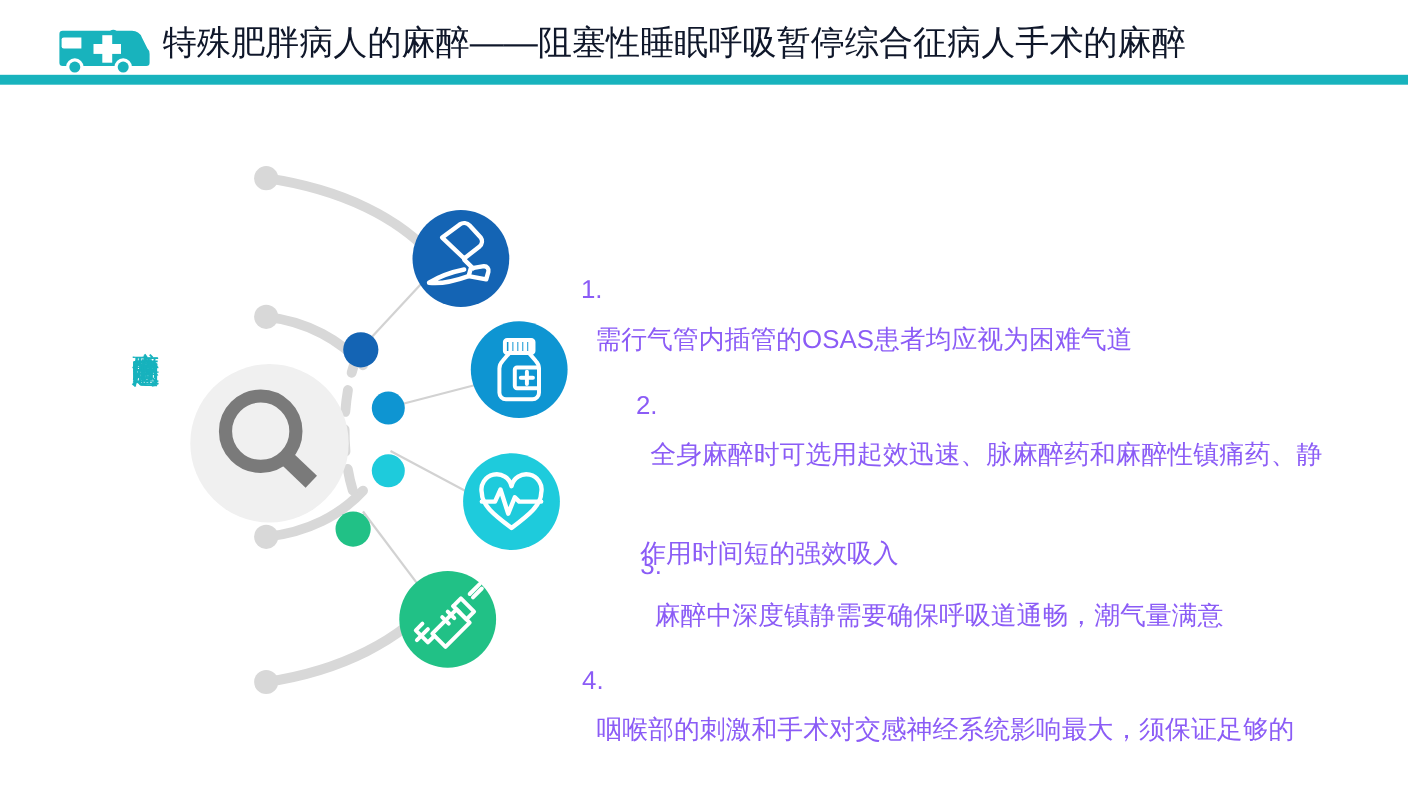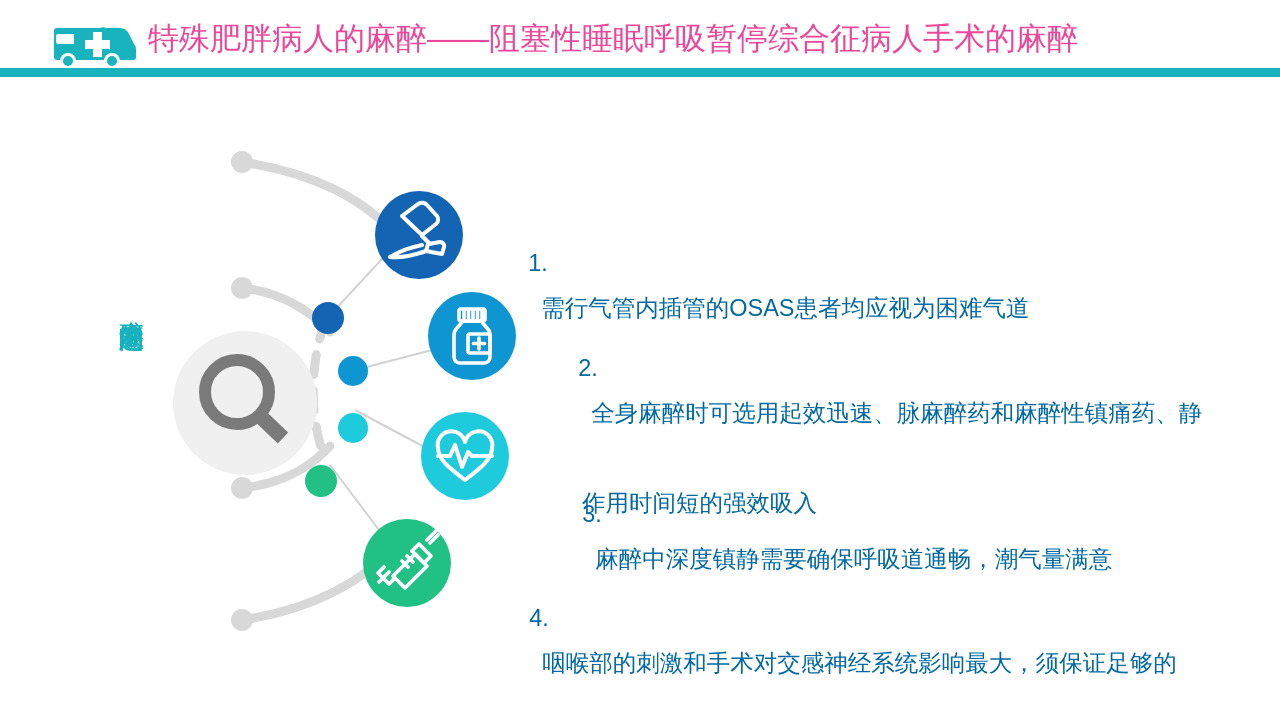--- a/index.html
+++ b/index.html
@@ -37,21 +37,21 @@
     top: 18px;
     width: 108px;
     height: 52px;
   }
   .title {
     position: absolute;
     left: 148px;
     top: 17px;
     font-size: 31px;
     line-height: 44px;
-    color: #ec4899;
+    color: #0f172a;
     white-space: nowrap;
     letter-spacing: 0px;
   }
 
   
   .side-label {
     position: absolute;
     left: 103px;
     top: 300px;
     width: 42px;
@@ -77,21 +77,21 @@
   .list {
     position: absolute;
     left: 0;
     top: 0;
     width: 1280px;
     height: 720px;
     pointer-events: none;
   }
   .item {
     position: absolute;
-    color: #0369a1;
+    color: #8b5cf6;
     font-size: 23.5px;
     line-height: 45px;
     white-space: pre-wrap;
     pointer-events: auto;
   }
   .item-1 { left: 502px; top: 196px; width: 700px; }
   .item-2 { left: 552px; top: 301px; width: 660px; text-indent: 0; }
   .item-3 { left: 556px; top: 447px; width: 700px; }
   .item-4 { left: 503px; top: 551px; width: 740px; }
   .item .num { letter-spacing: 0px; }

